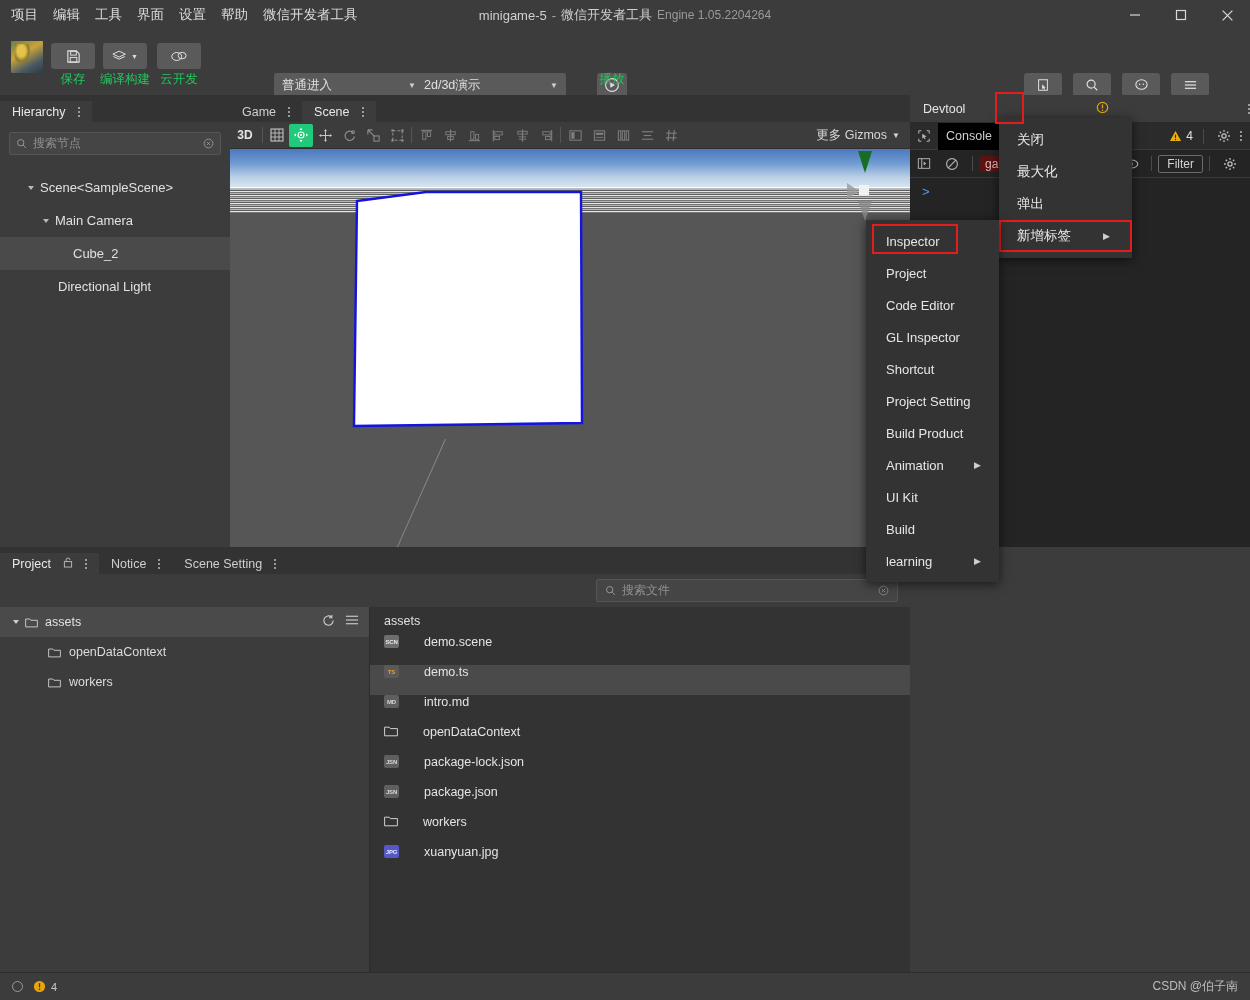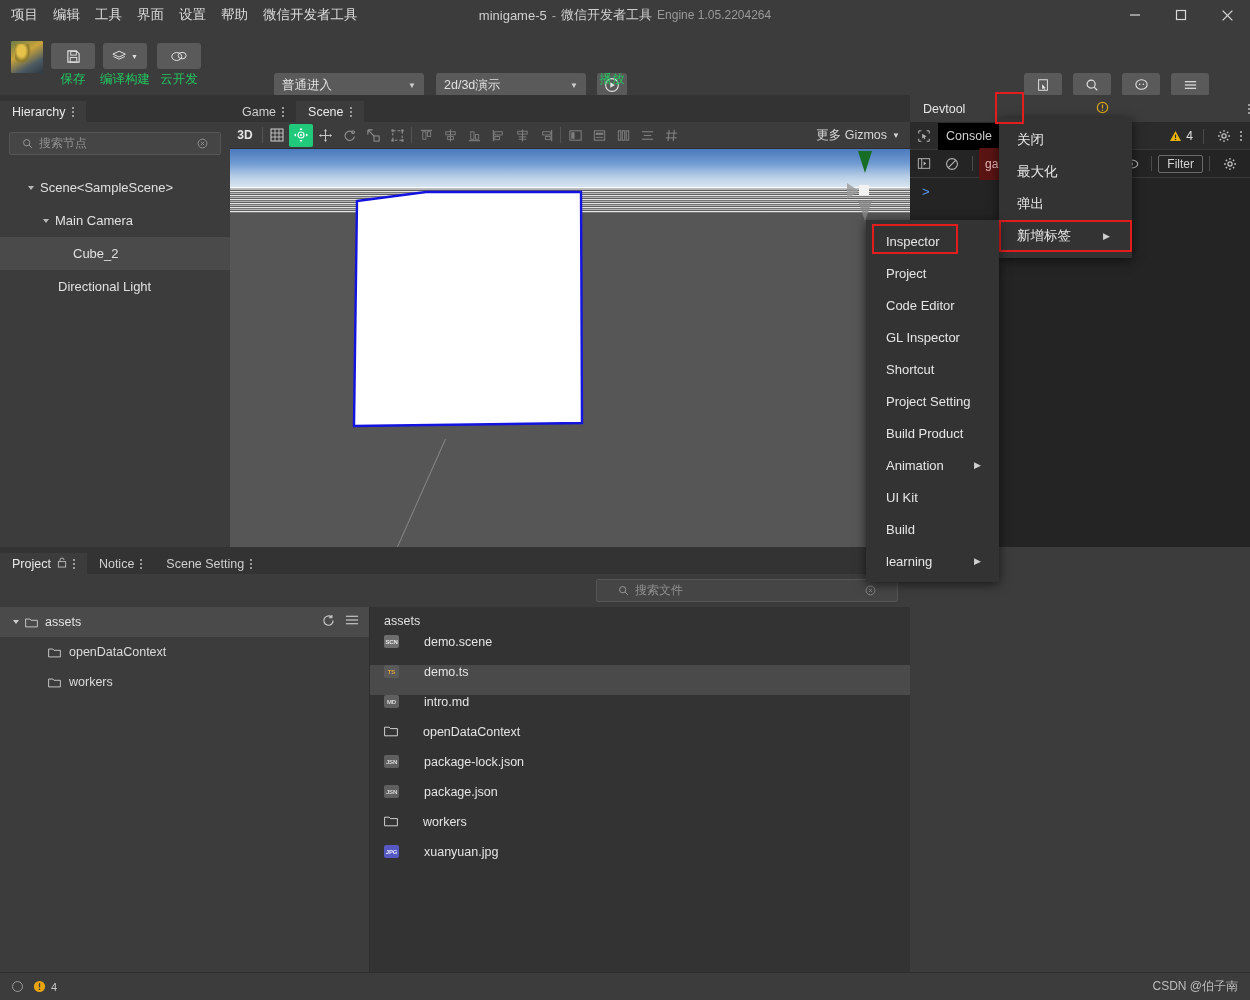--- a/index.html
+++ b/index.html
@@ -61,32 +61,32 @@
   }
   .tb-right-btn {
     position: absolute; top: 43px; width: 38px; height: 23px; background: #5a5a5a; border-radius: 3px;
     display: flex; align-items: center; justify-content: center; color: #e4e4e4;
   }
   .tb-right-cap { position: absolute; top: 70px; font-size: 12px; color: #dcdcdc; text-align: center; width: 48px; }
 
   
   .panel-tabbar { background: #333333; height: 27px; display: flex; align-items: stretch; }
   .ptab {
-    display: flex; align-items: center; gap: 6px; padding: 0 12px;
+    display: flex; align-items: center; gap: 12px; padding: 0 12px;
     font-size: 12.5px; color: #cfcfcf; background: #333333; margin-top: 6px;
   }
   .ptab.active { background: #3c3c3c; color: #e8e8e8; }
   .kebab { display: inline-flex; flex-direction: column; gap: 2px; }
   .kebab i { width: 2px; height: 2px; background: #bdbdbd; border-radius: 50%; display: block; }
 
   
   .hierarchy { position: absolute; left: 0; top: 95px; width: 230px; bottom: 453px; background: #3c3c3c; }
   .search-box {
     margin: 10px 9px 0 9px; height: 23px; background: #454545; border: 1px solid #555;
-    border-radius: 2px; display: flex; align-items: center; padding: 0 12px; gap: 6px;
+    border-radius: 2px; display: flex; align-items: center; padding: 0 6px; gap: 6px;
   }
   .search-box .ph { font-size: 12px; color: #909090; flex: 1; }
   .tree-row { height: 33px; display: flex; align-items: center; font-size: 13px; color: #e0e0e0; }
   .tree-row.sel { background: #4a4a4a; }
   .tri { width: 0; height: 0; border-left: 4px solid #b9b9b9; border-top: 3.5px solid transparent; border-bottom: 3.5px solid transparent; margin-right: 7px; transform: rotate(90deg); }
 
   
   .scenepanel { position: absolute; left: 230px; top: 95px; width: 680px; bottom: 453px; background: #3c3c3c; }
   .gizmobar { height: 27px; background: #3c3c3c; display: flex; align-items: center; border-bottom: 1px solid #2e2e2e; }
   .gz { width: 24px; height: 23px; display: flex; align-items: center; justify-content: center; color: #8e8e8e; }
@@ -111,32 +111,32 @@
 
   
   .devtool { position: absolute; left: 910px; top: 95px; right: 0; bottom: 453px; background: #3c3c3c; }
   .dt-head { height: 27px; display: flex; align-items: center; padding-left: 13px; gap: 8px; background: #3c3c3c; justify-content: space-between; }
   .dt-head .t { font-size: 12.5px; color: #e6e6e6; }
   .dt-body { position: absolute; left: 0; right: 0; top: 27px; bottom: 0; background: #242424; border-top: 1px solid #2a2a2a; }
   .dt-bar1 { height: 27px; display: flex; align-items: center; background: #2b2b2b; border-bottom: 1px solid #3a3a3a; }
   .dt-bar2 { height: 28px; display: flex; align-items: center; background: #242424; border-bottom: 1px solid #3a3a3a; }
   .dt-ico { width: 28px; height: 26px; display: flex; align-items: center; justify-content: center; color: #b4b4b4; }
   .dt-tab-console { background: #000000; color: #cfcfcf; font-size: 12.5px; padding: 0 8px; height: 27px; display: flex; align-items: center; }
-  .dt-err { background: #5a1414; color: #e6b8b8; font-size: 12px; padding: 0 6px; height: 32px; display: flex; align-items: center; border-radius: 2px; }
+  .dt-err { background: #5a1414; color: #e6b8b8; font-size: 12px; padding: 0 6px; height: 16px; display: flex; align-items: center; border-radius: 2px; }
   .dt-warn { margin-left: auto; display: flex; align-items: center; gap: 4px; font-size: 12px; color: #e0e0e0; padding-right: 4px; }
   .vsep { width: 1px; height: 15px; background: #4a4a4a; margin: 0 6px; }
   .filter-box { border: 1px solid #6a6a6a; border-radius: 2px; font-size: 12px; color: #d4d4d4; padding: 1px 8px; }
   .console-prompt { color: #5a9bf6; font-size: 13px; padding: 6px 0 0 12px; }
 
   
   .bottompanel { position: absolute; left: 0; top: 547px; width: 910px; bottom: 28px; background: #3c3c3c; }
   .bp-search { height: 33px; display: flex; align-items: center; justify-content: flex-end; padding-right: 12px; background: #3c3c3c; }
   .bp-search .sb {
     width: 302px; height: 23px; background: #454545; border: 1px solid #565656; border-radius: 2px;
-    display: flex; align-items: center; padding: 0 21px; gap: 6px;
+    display: flex; align-items: center; padding: 0 8px; gap: 6px;
   }
   .bp-content { position: absolute; left: 0; right: 0; top: 60px; bottom: 0; display: flex; }
   .bp-left { width: 370px; background: #3c3c3c; border-right: 1px solid #2d2d2d; }
   .assets-hdr { height: 30px; background: #4a4a4a; display: flex; align-items: center; padding: 0 10px 0 14px; gap: 7px; font-size: 12.5px; color: #e2e2e2; }
   .assets-hdr .sp { margin-left: auto; display: flex; gap: 10px; color: #cfcfcf; }
   .folder-row { height: 30px; display: flex; align-items: center; gap: 8px; padding-left: 48px; font-size: 12.5px; color: #dcdcdc; }
   .bp-right { flex: 1; background: #333333; }
   .bp-crumb { height: 28px; display: flex; align-items: center; padding-left: 14px; font-size: 12.5px; color: #e0e0e0; background: #333333; }
   .file-row { height: 30px; display: flex; gap: 25px; padding-left: 14px; font-size: 12.5px; color: #e4e4e4; }
   .file-row.sel { background: #4a4a4a; }
@@ -231,21 +231,21 @@
           <ellipse cx="7.5" cy="7" rx="5.5" ry="4.4" fill="none" stroke="#e2e2e2" stroke-width="1.1"></ellipse>
           <ellipse cx="13.5" cy="6" rx="4.4" ry="3.6" fill="none" stroke="#e2e2e2" stroke-width="1.1"></ellipse>
         </svg>
     </div>
     <div class="tb-cap" style="left:155px;width:48px">云开发</div>
 
     <div class="tb-select" style="left:274px;width:150px">
       <span>普通进入</span>
       <span class="caret">▼</span>
     </div>
-    <div class="tb-select" style="left:436px;width:150px">
+    <div class="tb-select" style="left:416px;width:150px">
       <span>2d/3d演示</span>
       <span class="caret">▼</span>
     </div>
     <div class="tb-play">
       <svg width="16" height="16" viewBox="0 0 16 16">
           <circle cx="8" cy="8" r="6.4" fill="none" stroke="#e2e2e2" stroke-width="1.1"></circle>
           <path d="M6.3 5.2 11 8 6.3 10.8z" fill="#e2e2e2"></path>
         </svg>
     </div>
     <div class="tb-cap" style="left:588px;width:48px">播放</div>

